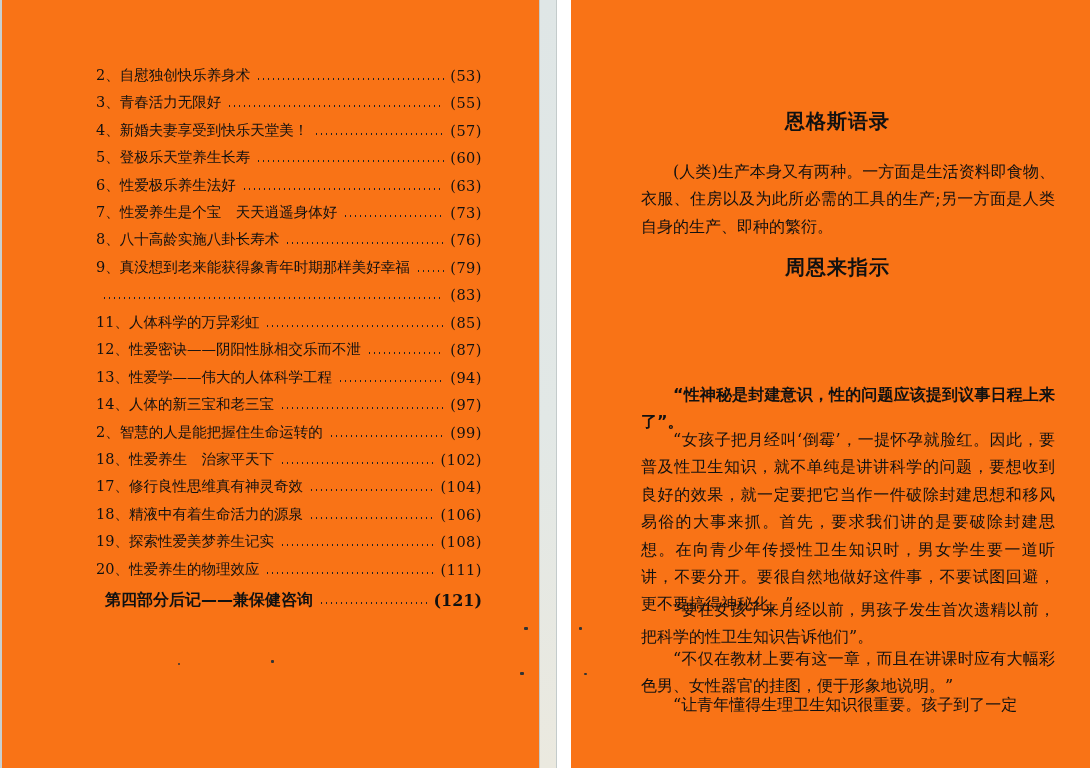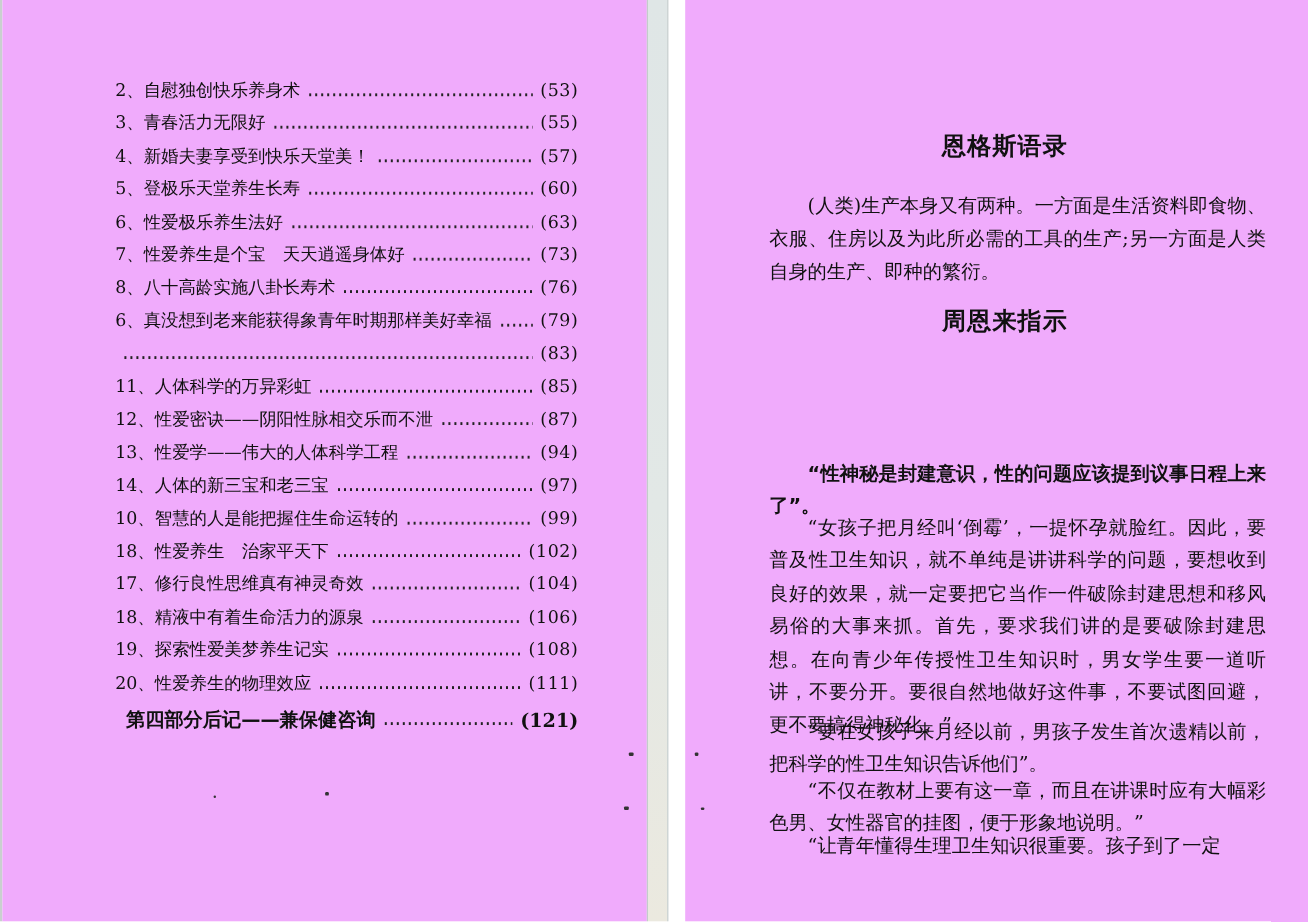--- a/index.html
+++ b/index.html
@@ -3,21 +3,21 @@
 <meta charset="utf-8">
 <style>
   html, body { margin:0; padding:0; }
   body {
     width:1090px; height:768px; overflow:hidden; position:relative;
     background:#ffffff;
     font-family: "DejaVu Serif", "Liberation Serif", serif;
     color:#111;
   }
   .left-edge { position:absolute; left:0; top:0; width:2px; height:768px; background:#c9cfcf; }
-  .page { position:absolute; top:0; height:768px; background:#f0abfc; }
+  .page { position:absolute; top:0; height:768px; background:#f97316; }
   .page-left { left:2px; width:537px; }
   .page-right { left:571px; width:533px; }
   .gutter {
     position:absolute; left:539px; top:0; width:18px; height:768px;
     background:linear-gradient(to bottom, #dfe6e6 0%, #e2e8e6 55%, #ebe9df 100%);
     border-left:1px solid #c3cbcb; border-right:1px solid #c3cbcb; box-sizing:border-box;
   }
 
   
   .toc { position:absolute; left:0; top:62px; width:537px; }
@@ -90,21 +90,21 @@
         <span class="t">7、性爱养生是个宝　天天逍遥身体好</span>
         <span class="d"></span>
         <span class="p">(73)</span>
       </div>
     <div class="toc-row" style="top:226px">
         <span class="t">8、八十高龄实施八卦长寿术</span>
         <span class="d"></span>
         <span class="p">(76)</span>
       </div>
     <div class="toc-row" style="top:254px">
-        <span class="t">6、真没想到老来能获得象青年时期那样美好幸福</span>
+        <span class="t">9、真没想到老来能获得象青年时期那样美好幸福</span>
         <span class="d"></span>
         <span class="p">(79)</span>
       </div>
     <div class="toc-row" style="top:281px">
         <span class="d"></span>
         <span class="p">(83)</span>
       </div>
     <div class="toc-row" style="top:309px">
         <span class="t">11、人体科学的万异彩虹</span>
         <span class="d"></span>
@@ -119,21 +119,21 @@
         <span class="t">13、性爱学——伟大的人体科学工程</span>
         <span class="d"></span>
         <span class="p">(94)</span>
       </div>
     <div class="toc-row" style="top:391px">
         <span class="t">14、人体的新三宝和老三宝</span>
         <span class="d"></span>
         <span class="p">(97)</span>
       </div>
     <div class="toc-row" style="top:419px">
-        <span class="t">10、智慧的人是能把握住生命运转的</span>
+        <span class="t">2、智慧的人是能把握住生命运转的</span>
         <span class="d"></span>
         <span class="p">(99)</span>
       </div>
     <div class="toc-row" style="top:446px">
         <span class="t">18、性爱养生　治家平天下</span>
         <span class="d"></span>
         <span class="p">(102)</span>
       </div>
     <div class="toc-row" style="top:473px">
         <span class="t">17、修行良性思维真有神灵奇效</span>

